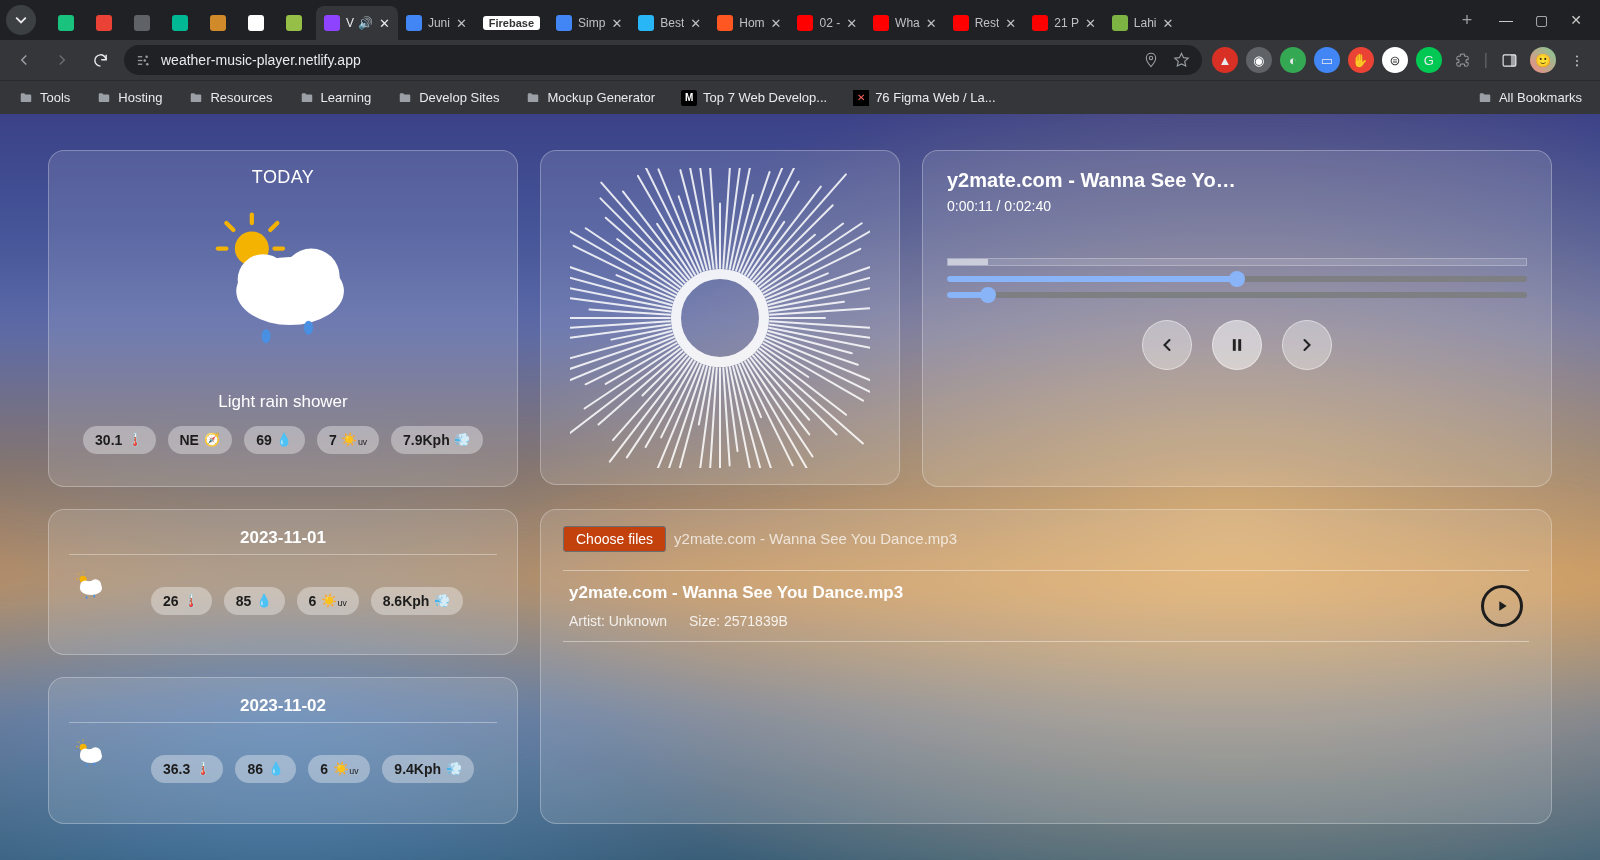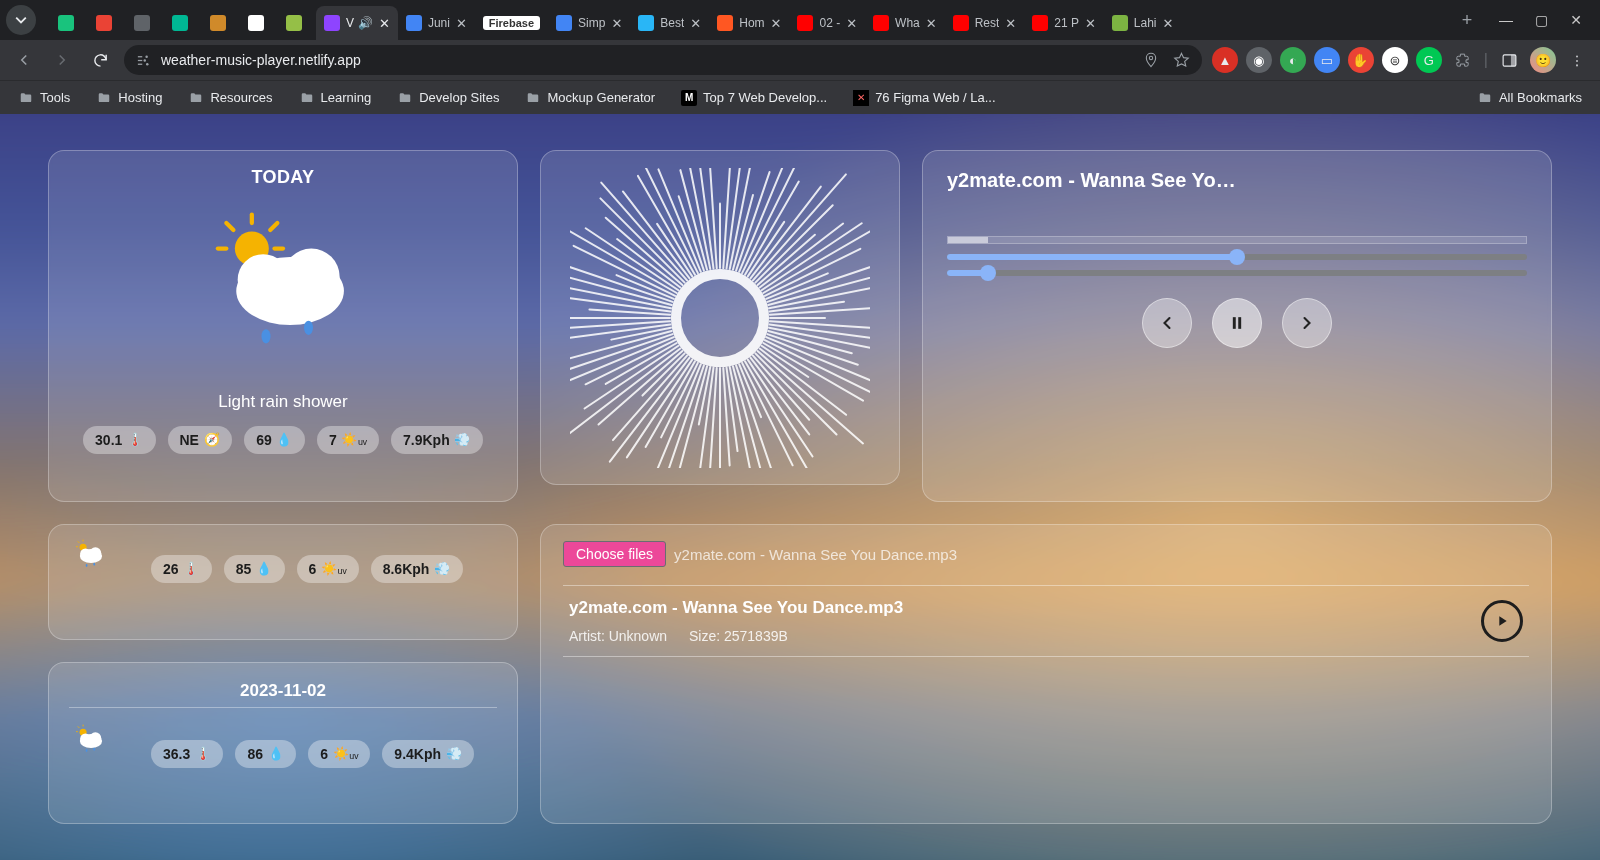--- a/index.html
+++ b/index.html
@@ -42,21 +42,21 @@
       linear-gradient(180deg,#3a3d7a 0%, #47548f 18%, #5e6aa0 30%, #83756f 48%, #b98f63 62%, #6c788f 78%, #34586f 100%);
     filter:blur(14px) saturate(1.15);
     transform:scale(1.08);
   }
   .content { position:relative; z-index:1; display:grid; grid-template-columns:470px 360px 1fr; grid-template-rows:auto auto auto; gap:22px; padding:36px 48px; height:100%; }
 
   .glass { background:rgba(255,255,255,0.12); border:1px solid rgba(255,255,255,0.28); border-radius:16px; backdrop-filter:blur(2px); color:#fff; }
 
   
   .today { grid-column:1; grid-row:1; padding:16px 20px 20px; display:flex; flex-direction:column; align-items:center; }
-  .today h2 { font-size:18px; font-weight:700; letter-spacing:0.4px; }
+  .today h2 { font-size:18px; font-weight:400; letter-spacing:0.4px; }
   .wicon { width:170px; height:170px; margin:18px 0 8px; }
   .desc { font-size:17px; margin:8px 0 14px; }
   .chips { display:flex; gap:12px; }
   .chip { background:rgba(255,255,255,0.35); color:#1c1c1c; font-weight:700; font-size:14px; padding:6px 12px; border-radius:18px; display:flex; gap:5px; }
   .chip .ic { font-size:13px; font-weight:400; }
 
   
   .fc { grid-column:1; padding:12px 20px 20px; }
   .fc h3 { text-align:center; font-size:17px; font-weight:700; padding:6px 0; border-bottom:1px solid rgba(255,255,255,0.35); margin-bottom:14px; }
   .fc-row { display:flex; align-items:center; gap:18px; }
@@ -77,21 +77,21 @@
   .slider .fill { position:absolute; left:0; top:0; bottom:0; background:#8ab4f8; border-radius:3px; }
   .slider .thumb { position:absolute; top:50%; width:16px; height:16px; background:#8ab4f8; border-radius:50%; transform:translate(-50%,-50%); }
   .controls { display:flex; gap:20px; justify-content:center; margin-top:22px; }
   .cbtn { width:50px; height:50px; border-radius:50%; background:rgba(255,255,255,0.35); display:flex; align-items:center; justify-content:center; border:1px solid rgba(255,255,255,0.45); }
   .cbtn.main { background:rgba(255,255,255,0.5); }
   .cbtn svg { width:20px; height:20px; }
 
   
   .plist { grid-column:2 / span 2; grid-row:2 / span 2; padding:16px 22px; }
   .filechoose { display:flex; align-items:center; gap:8px; font-size:15px; }
-  .filechoose .btn { background:#ec4899; color:#fff; padding:4px 12px; border-radius:3px; border:1px solid #6a6d71; font-size:14px; }
+  .filechoose .btn { background:#c2410c; color:#fff; padding:4px 12px; border-radius:3px; border:1px solid #6a6d71; font-size:14px; }
   .filechoose .name { color:rgba(255,255,255,0.72); }
   .track { margin-top:18px; border-top:1px solid rgba(255,255,255,0.4); border-bottom:1px solid rgba(255,255,255,0.4); padding:12px 6px; display:flex; align-items:center; }
   .track .meta { flex:1; }
   .track .tname { font-size:17px; font-weight:700; }
   .track .sub { font-size:14px; margin-top:10px; color:rgba(255,255,255,0.85); }
   .track .sub span.size { margin-left:18px; }
   .playcircle { width:42px; height:42px; border:3px solid #1d1d1d; border-radius:50%; display:flex; align-items:center; justify-content:center; }
   .playcircle svg { width:16px; height:16px; }
 
   .fc1 { grid-row:2; }
@@ -460,20 +460,21 @@
             <line x1="48.29629131445341" y1="-12.940952255126033" x2="184.49159551660463" y2="-49.434374029003536"></line>
             <line x1="49.03926402016152" y1="-9.754516100806436" x2="155.60966672760568" y2="-30.95268719594772"></line>
             <line x1="49.57224306869052" y1="-6.526309611002584" x2="124.01033716031942" y2="-16.32627061381111"></line>
             <line x1="49.892946161930176" y1="-3.27015646150714" x2="155.84462322470625" y2="-10.214596267283305"></line>
           </g>
       </svg>
     </div>
 
     <div class="glass player">
       <div class="ptrack">y2mate.com - Wanna See You Dan...</div>
+      <div class="ptime">0:00:11 / 0:02:40</div>
       <div class="progbar">
         <div class="fill" id="progfill" style="width: 7%;"></div>
       </div>
       <div class="slider">
         <div class="fill" id="volfill" style="width: 50%;"></div>
           <div class="thumb" id="volthumb" style="left: 50%;"></div>
       </div>
       <div class="slider">
         <div class="fill" id="timefill" style="width: 7%;"></div>
           <div class="thumb" id="timethumb" style="left: 7%;"></div>
@@ -492,20 +493,21 @@
         </div>
         <div class="cbtn">
           <svg viewBox="0 0 24 24">
               <path d="M9 6l6 6-6 6" stroke="#222" stroke-width="2.5" fill="none" stroke-linecap="round"></path>
             </svg>
         </div>
       </div>
     </div>
 
     <div class="glass fc fc1">
+      <h3>2023-11-01</h3>
       <div class="fc-row">
         <svg class="wicon-s" viewBox="0 0 120 120">
           <g transform="scale(0.55) translate(10,5)">
             <circle cx="38" cy="30" r="12" fill="#f5b301"></circle>
             <g stroke="#f5b301" stroke-width="3">
                 <line x1="38" y1="10" x2="38" y2="4"></line>
                 <line x1="20" y1="28" x2="14" y2="28"></line>
                 <line x1="25" y1="15" x2="20" y2="10"></line>
               </g>
             <ellipse cx="65" cy="60" rx="38" ry="24" fill="#fff"></ellipse>

